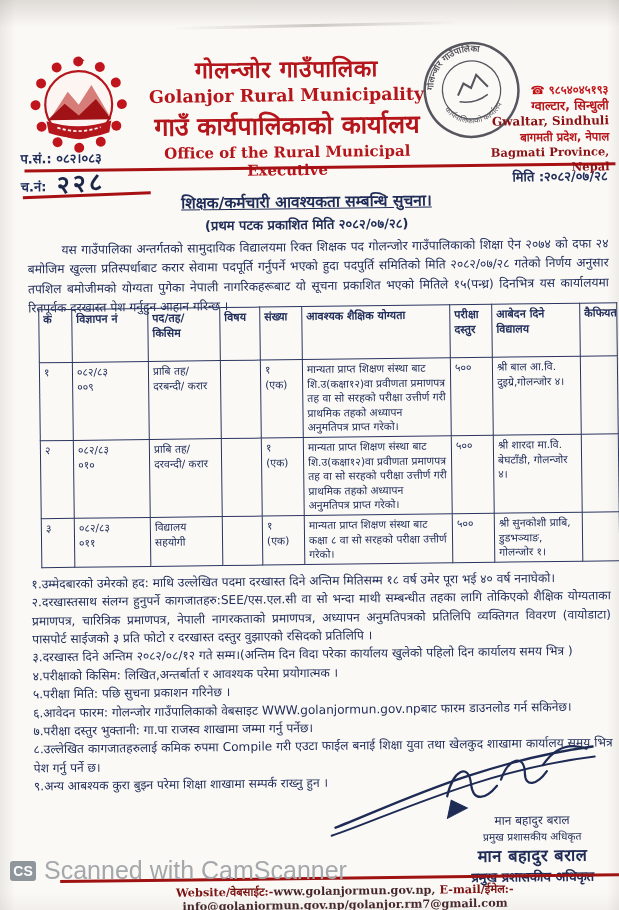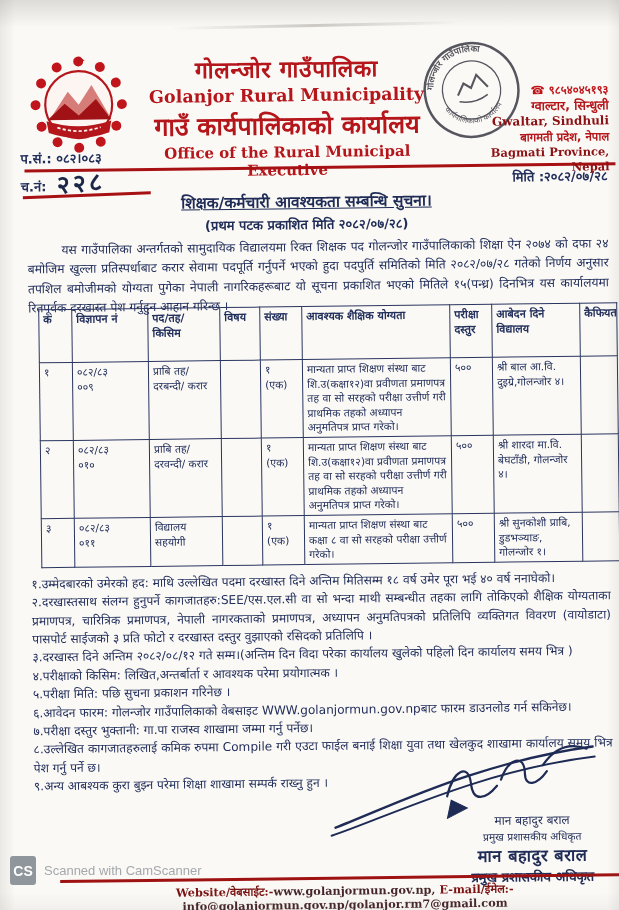--- a/index.html
+++ b/index.html
@@ -65,23 +65,23 @@
   .printed-name{font-size:16.5px;font-weight:bold;margin-top:0px;letter-spacing:.5px;}
   .printed-title{font-size:13px;font-weight:bold;margin-top:1px;}
 
   
   .footer-rule{position:absolute;left:55px;right:0;top:877px;height:3px;background:#9e1212;}
   .website-line{position:absolute;left:60px;right:0;top:883px;text-align:center;font-size:11.3px;color:#3a2020;}
   .f-label{color:#7b1313;font-weight:bold;font-family:"DejaVu Serif",serif;}
   .f-val{color:#46262a;font-weight:bold;font-family:"DejaVu Serif",serif;}
   .watermark{position:absolute;left:10px;top:856px;display:flex;align-items:center;gap:8px;z-index:50;
              font-family:"Liberation Sans",sans-serif;}
-  .cs-badge{width:26px;height:29px;background:#8f969c;color:#fff;font-weight:bold;font-size:14px;
+  .cs-badge{width:26px;height:20px;background:#8f969c;color:#fff;font-weight:bold;font-size:14px;
             display:flex;align-items:center;justify-content:center;border-radius:3px;}
-  .cs-text{color:#a4a8ac;font-size:13px;}
+  .cs-text{color:#a4a8ac;font-size:25px;}
 </style>
 </head>
 <body>
 
 <div class="paper">
   <div class="fold"></div>
 
   <div class="tilt">
 
     <svg class="emblem" viewBox="0 0 100 100">

